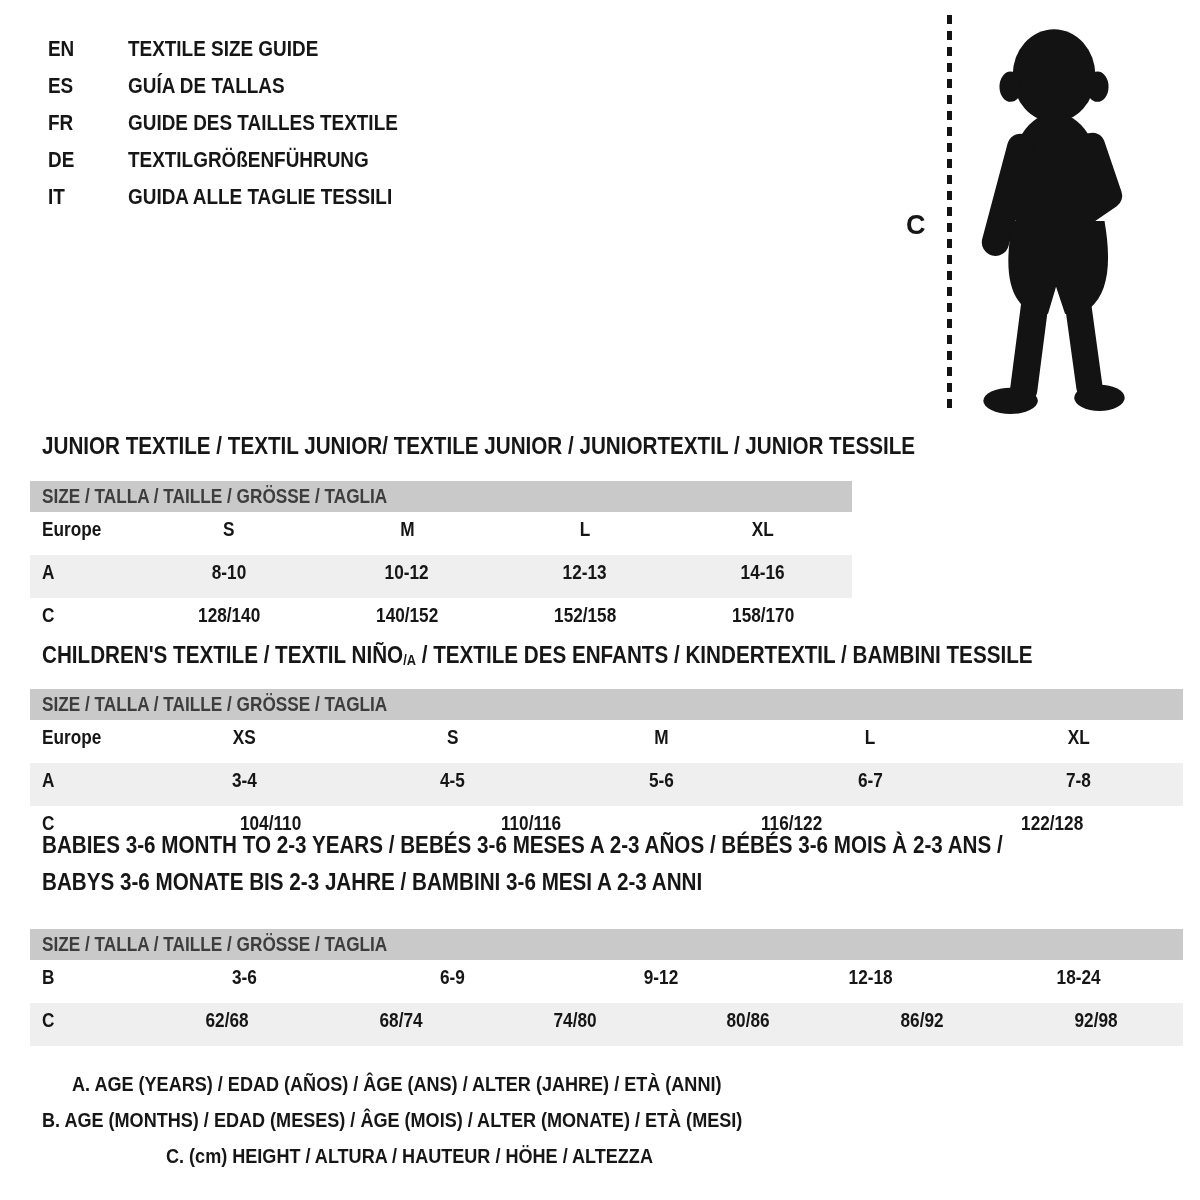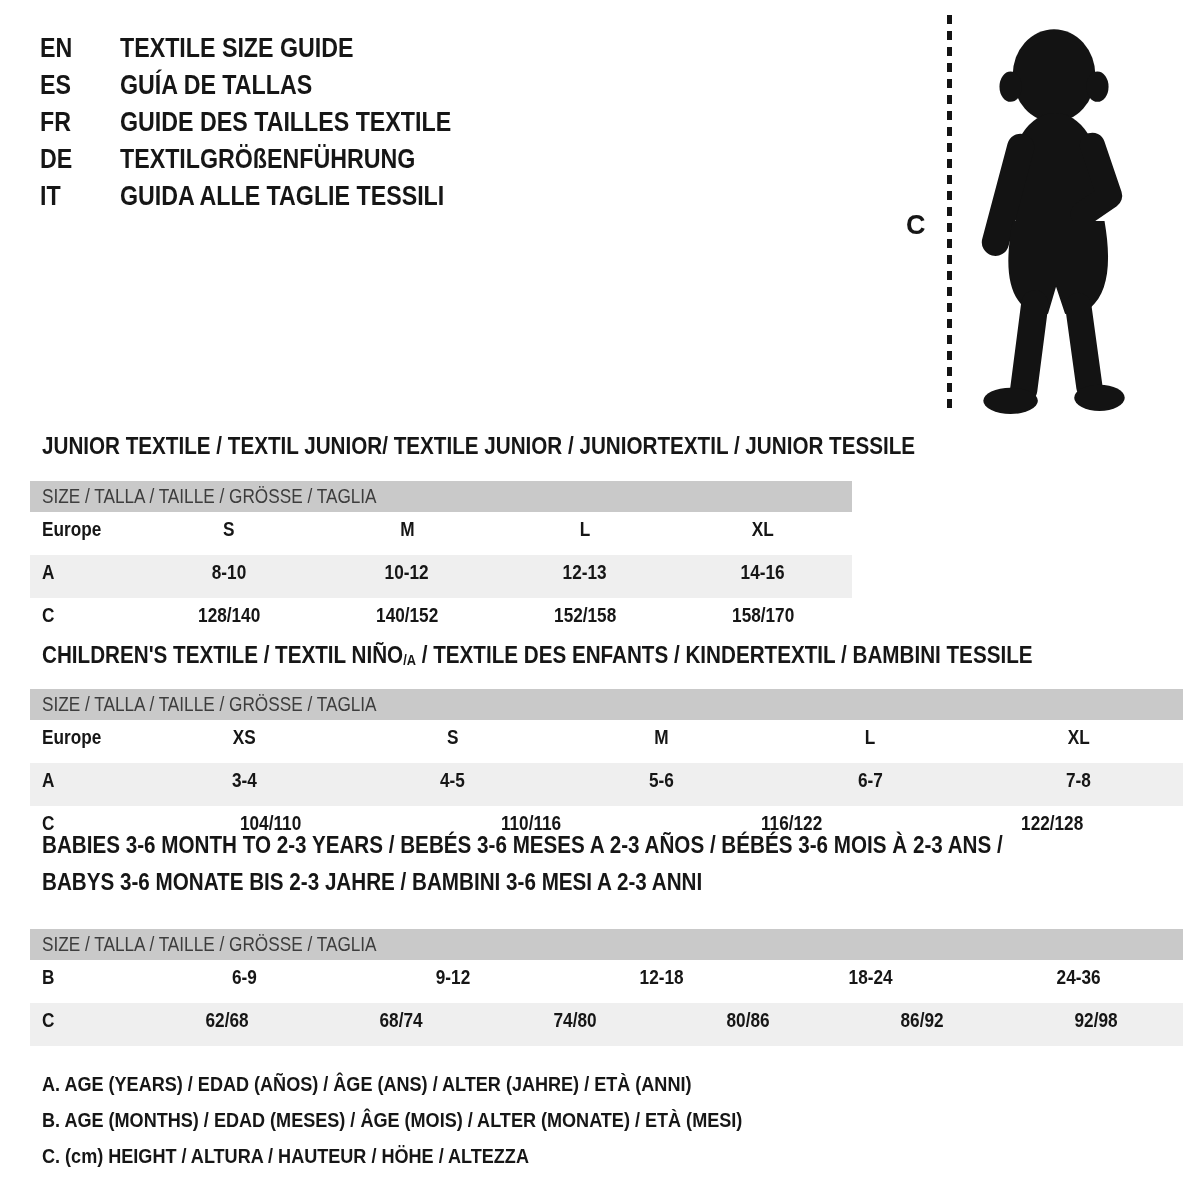--- a/index.html
+++ b/index.html
@@ -7,21 +7,21 @@
     width:1200px; height:1200px; position:relative; overflow:hidden;
     background:#ffffff; color:#161616;
     font-family:"Liberation Sans", sans-serif;
   }
   .abs { position:absolute; }
   .condL { display:inline-block; transform:scaleX(0.86); transform-origin:left center; white-space:nowrap; }
   .condC { display:inline-block; transform:scaleX(0.86); transform-origin:center center; white-space:nowrap; }
 
   
   #lang-block { left:40px; top:30px; }
-  .lang-row { display:flex; line-height:37px; font-size:27px; font-weight:bold; }
+  .lang-row { display:flex; line-height:37px; font-size:22px; font-weight:bold;margin-left:8px; }
   .lang-code { width:80px; flex:0 0 80px; }
 
   
   #measure-line { left:947px; top:15px; width:5px; height:400px;
     background:repeating-linear-gradient(#131313 0 9px, transparent 9px 16px); }
   #measure-label { left:906px; top:210px; font-size:27px; font-weight:bold; }
   #toddler { left:958px; top:14px; }
 
   
   .section-title { position:absolute; font-size:24px; font-weight:bold; white-space:nowrap; }
@@ -29,29 +29,29 @@
   #children-title { left:42px; top:641px;text-decoration:underline; }
   #babies-title   { left:42px; top:826px; line-height:37px; }
   .sub { font-size:0.62em; vertical-align:-0.12em; }
 
   
   .size-table { position:absolute; }
   #junior-table   { left:30px; top:481px; width:822px; }
   #children-table { left:30px; top:689px; width:1153px; }
   #babies-table   { left:30px; top:929px; width:1153px; }
   .thead { background:#c9c9c9; height:31px; line-height:31px; padding-left:12px;
-           font-size:20px; font-weight:normal; color:#3d3d3d; }
+           font-size:20px; font-weight:bold; color:#3d3d3d; }
   .trow { display:flex; height:43px; line-height:34px; font-size:20px; font-weight:bold; }
   .trow.shaded { background:#efefef; }
   .tlabel { width:98px; flex:0 0 98px; padding-left:12px; }
   .tcell { flex:1; text-align:center; }
 
   
   #legend { left:42px; top:1066px; }
-  .legend-line { line-height:36px; font-size:21px; font-weight:bold; }
+  .legend-line { line-height:36px; font-size:21px; font-weight:bold;text-align:center; }
 </style>
 </head>
 <body>
 
 <div id="lang-block" class="abs">
   <div class="lang-row">
     <span class="lang-code"><span class="condL">EN</span></span>
     <span><span class="condL">TEXTILE SIZE GUIDE</span></span>
   </div>
   <div class="lang-row">
@@ -155,25 +155,25 @@
 <div id="babies-title" class="section-title">
   <div><span class="condL">BABIES 3-6 MONTH TO 2-3 YEARS / BEBÉS 3-6 MESES A 2-3 AÑOS / BÉBÉS 3-6 MOIS À 2-3 ANS /</span></div>
   <div><span class="condL">BABYS 3-6 MONATE BIS 2-3 JAHRE / BAMBINI 3-6 MESI A 2-3 ANNI</span></div>
 </div>
 <div id="babies-table" class="size-table">
   <div class="thead">
     <span class="condL">SIZE / TALLA / TAILLE / GRÖSSE / TAGLIA</span>
   </div>
   <div class="trow">
     <span class="tlabel"><span class="condL">B</span></span>
+    <span class="tcell"><span class="condC">3-6</span></span>
     <span class="tcell"><span class="condC">6-9</span></span>
     <span class="tcell"><span class="condC">9-12</span></span>
     <span class="tcell"><span class="condC">12-18</span></span>
     <span class="tcell"><span class="condC">18-24</span></span>
-    <span class="tcell"><span class="condC">24-36</span></span>
   </div>
   <div class="trow shaded">
     <span class="tlabel"><span class="condL">C</span></span>
     <span class="tcell"><span class="condC">62/68</span></span>
     <span class="tcell"><span class="condC">68/74</span></span>
     <span class="tcell"><span class="condC">74/80</span></span>
     <span class="tcell"><span class="condC">80/86</span></span>
     <span class="tcell"><span class="condC">86/92</span></span>
     <span class="tcell"><span class="condC">92/98</span></span>
   </div>

